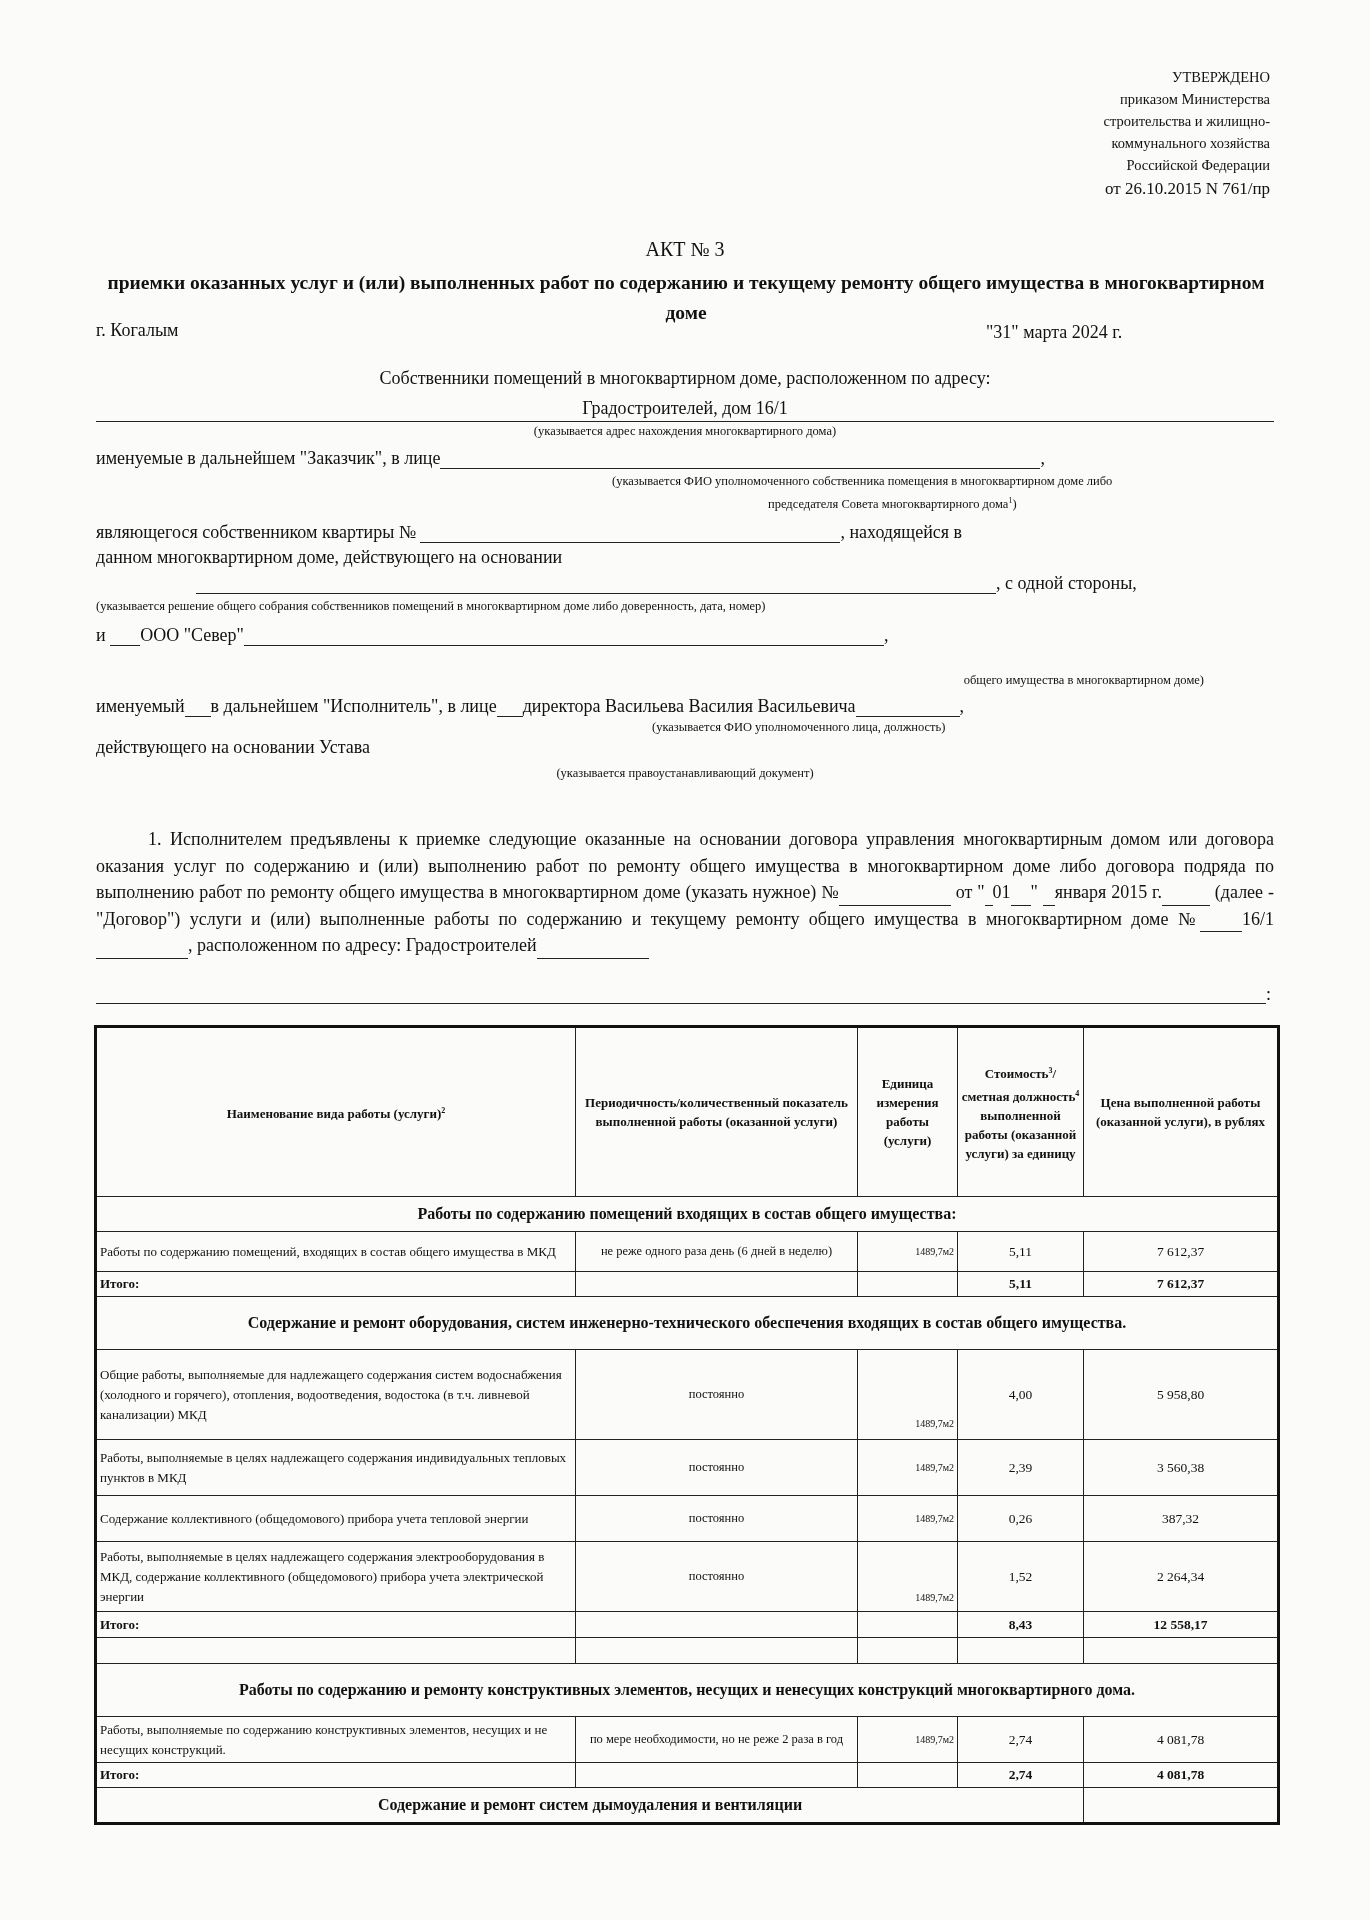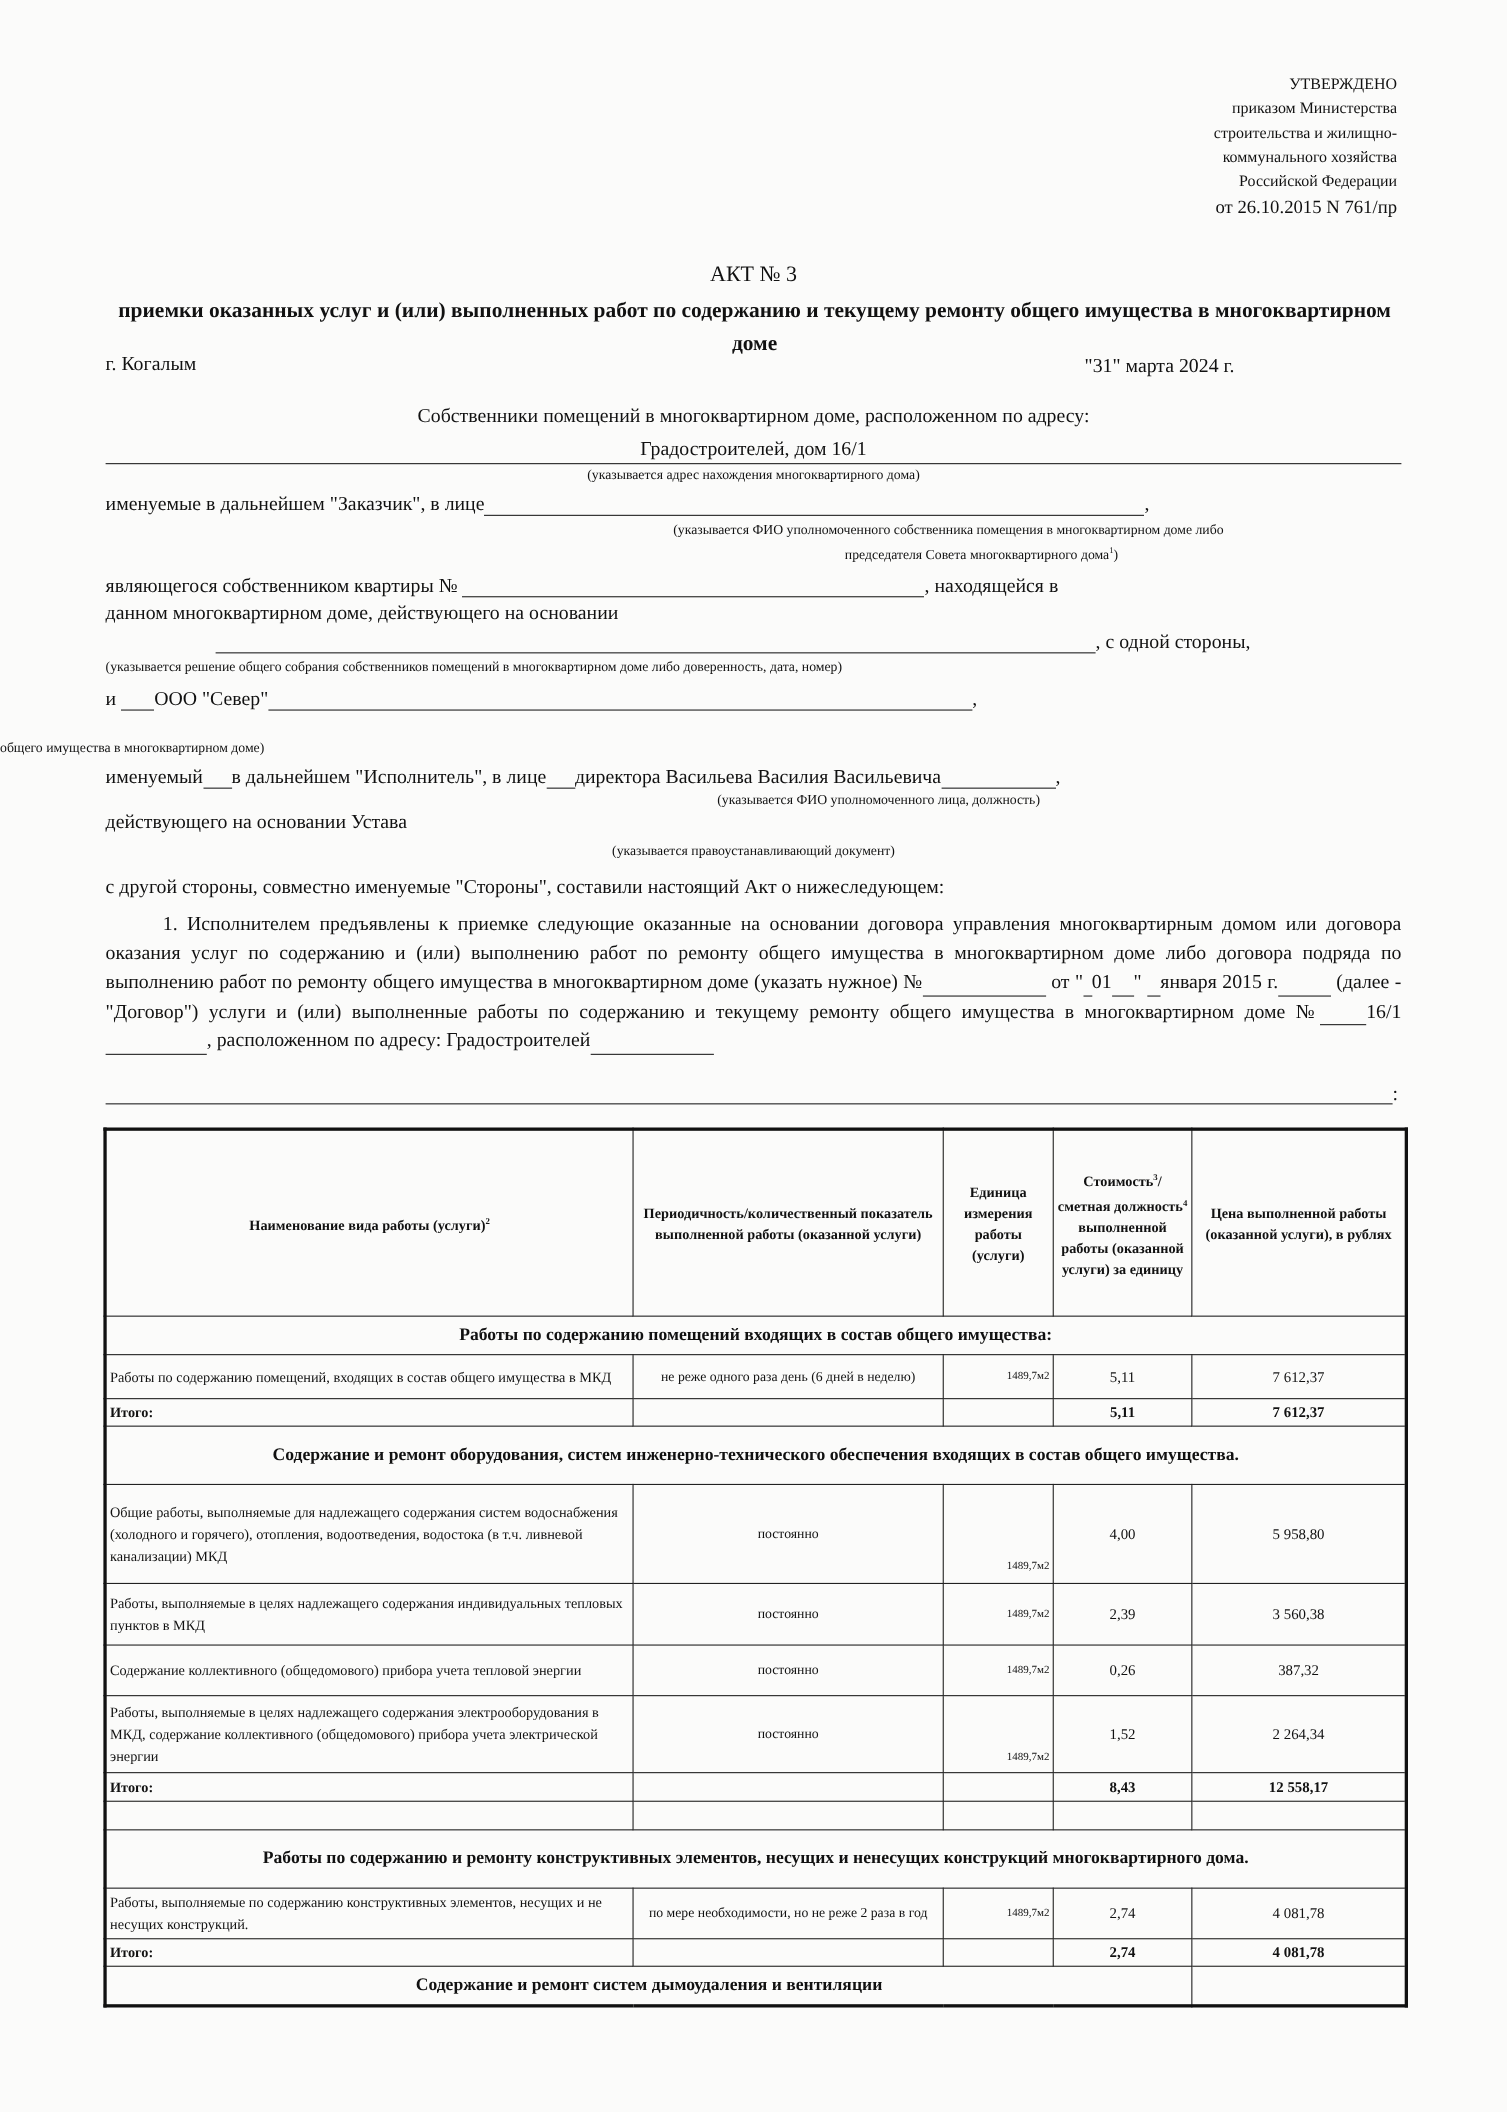--- a/index.html
+++ b/index.html
@@ -97,31 +97,30 @@
   <div class="line-text" style="left:96px; top:547px;">данном многоквартирном доме, действующего на основании</div>
 
   <div class="line-text" style="left:196px; top:573px;">
     <span class="u" style="width:800px;"></span><span>, с одной стороны,</span>
   </div>
   <div class="hint" style="left:96px; top:599px;">(указывается решение общего собрания собственников помещений в многоквартирном доме либо доверенность, дата, номер)</div>
 
   <div class="line-text" style="left:96px; top:625px;">
     <span>и</span> <span class="u" style="width:30px;"></span><span>ООО "Север"</span><span class="u" style="width:640px;"></span><span>,</span>
   </div>
-  <div class="hint" style="left:0; width:1204px; text-align:left; top:673px;">общего имущества в многоквартирном доме)</div>
+  <div class="hint" style="left:0; width:1204px; text-align:right; top:673px;">общего имущества в многоквартирном доме)</div>
 
   <div class="line-text" style="left:96px; top:696px;">
     <span>именуемый</span><span class="u" style="width:26px;"></span><span>в дальнейшем "Исполнитель", в лице</span><span class="u" style="width:26px;"></span><span>директора Васильева Василия Васильевича</span><span class="u" style="width:104px;"></span><span>,</span>
   </div>
   <div class="hint" style="left:652px; top:720px;">(указывается ФИО уполномоченного лица, должность)</div>
 
   <div class="line-text" style="left:96px; top:737px;">действующего  на основании Устава</div>
   <div class="hint" style="left:0; width:1370px; text-align:center; top:766px;">(указывается правоустанавливающий документ)</div>
 
-  <div class="line-text" style="left:96px; top:796px;">с другой стороны, совместно именуемые "Стороны", составили настоящий Акт о нижеследующем:</div>
 
   <div class="para">
     <span class="indent"></span><span>1. Исполнителем предъявлены к приемке следующие оказанные на основании договора управления многоквартирным домом или договора оказания услуг по содержанию и (или) выполнению работ по ремонту общего имущества в многоквартирном доме либо договора подряда по выполнению работ по ремонту общего имущества в многоквартирном доме (указать нужное) №</span><span class="u" style="width:112px;"></span><span> от "</span><span class="u" style="width:8px;"></span><span>01</span><span class="u" style="width:20px;"></span><span>" </span><span class="u" style="width:12px;"></span><span>января 2015 г.</span><span class="u" style="width:48px;"></span><span> (далее - "Договор") услуги и (или) выполненные работы по содержанию и текущему ремонту общего имущества в многоквартирном доме №</span><span class="u" style="width:42px;"></span><span>16/1</span><span class="u" style="width:92px;"></span><span>, расположенном по адресу: </span><span>Градостроителей</span><span class="u" style="width:112px;"></span>
   </div>
   <div class="rule" style="left:96px; width:1170px; top:1003px;"></div>
   <div class="line-text" style="left:1266px; top:984px;">:</div>
 
   <table class="works">
     <colgroup>
       <col class="c-name">

